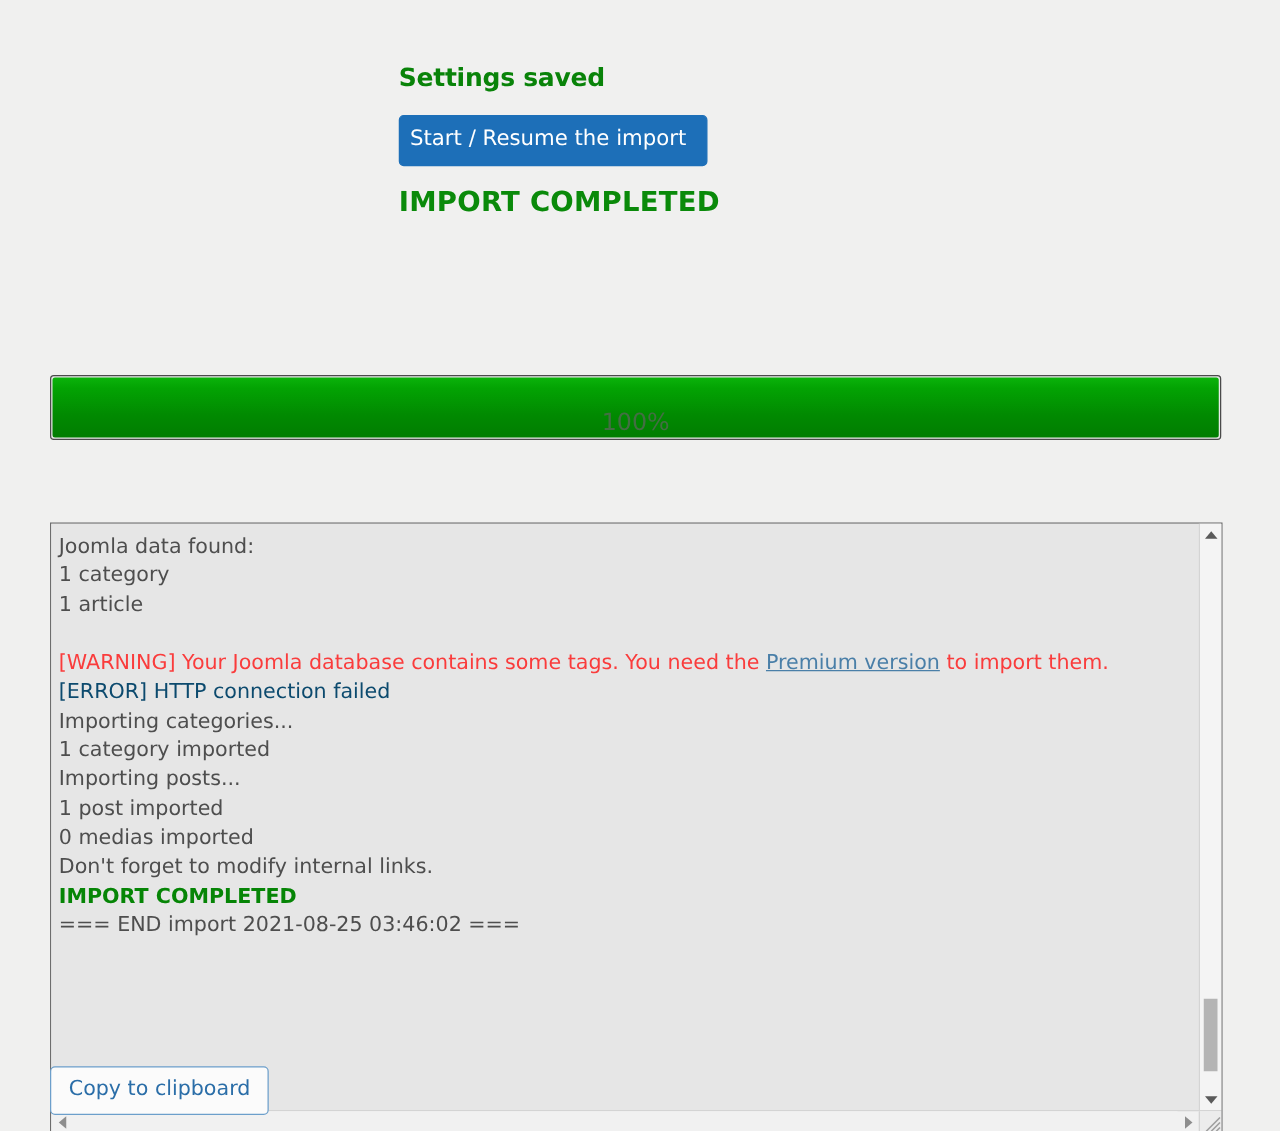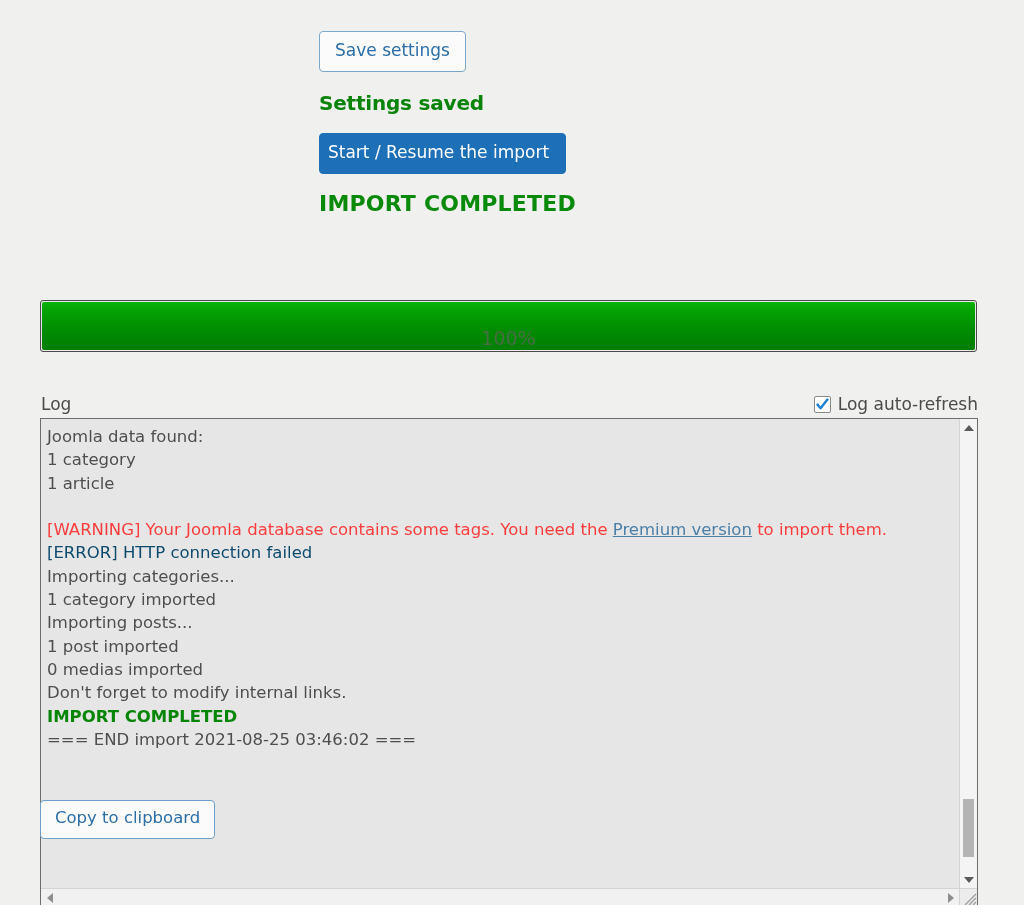--- a/index.html
+++ b/index.html
@@ -256,65 +256,52 @@
     background: #ececec;
     position: relative;
     cursor: nwse-resize;
     border-left: 1px solid #d4d4d4;
   }
 
   
   .copy-btn {
     position: absolute;
     left: 40px;
-    top: 800px;
+    top: 853px;
     background: #fbfbfb;
     border: 1px solid #6c9fcb;
     border-radius: 4px;
     color: #2b6ea8;
     font-size: 16.5px;
     line-height: 1;
     padding: 9px 14px 11px 14px;
     cursor: pointer;
     font-family: "DejaVu Sans", "Liberation Sans", sans-serif;
   }
 </style>
 </head>
 <body>
 
 <div id="page">
 
   <div class="top-stack">
-    <button class="btn-secondary">Save settings</button>
 
     <div class="status-saved">Settings saved</div>
 
     <button class="btn-primary">Start / Resume the import</button>
 
     <div class="status-completed">IMPORT COMPLETED</div>
   </div>
 
   <div class="progress-wrap">
     <div class="progress-fill" id="progress-fill" style="width: 100%;">
       <span class="progress-label">100%</span>
     </div>
   </div>
 
-  <div class="log-header">
-    <span class="log-label">Log</span>
-
-    <label class="autorefresh">
-      <span class="checkbox">
-        <svg width="13" height="13" viewBox="0 0 13 13">
-          <path d="M1.5 6.6 L4.6 10.2 L11.4 1.6" stroke="#1f7fd4" stroke-width="2.4" fill="none" stroke-linecap="round" stroke-linejoin="round"></path>
-        </svg>
-      </span>
-      <span class="autorefresh-label">Log auto-refresh</span>
-    </label>
-  </div>
 
   <div class="log-box">
     <div class="log-body">
 
       <div class="log-text" id="log-text"><div class="log-line ">Joomla data found:</div><div class="log-line ">1 category</div><div class="log-line ">1 article</div><div class="log-line blank">&nbsp;</div><div class="log-line warn">[WARNING] Your Joomla database contains some tags. You need the <span class="log-link">Premium version</span> to import them.</div><div class="log-line error">[ERROR] HTTP connection failed</div><div class="log-line ">Importing categories...</div><div class="log-line ">1 category imported</div><div class="log-line ">Importing posts...</div><div class="log-line ">1 post imported</div><div class="log-line ">0 medias imported</div><div class="log-line ">Don't forget to modify internal links.</div><div class="log-line done">IMPORT COMPLETED</div><div class="log-line ">=== END import 2021-08-25 03:46:02 ===</div></div>
 
       <div class="vscroll">
         <div class="sb-arrow">
           <span class="tri-up"></span>
         </div>

